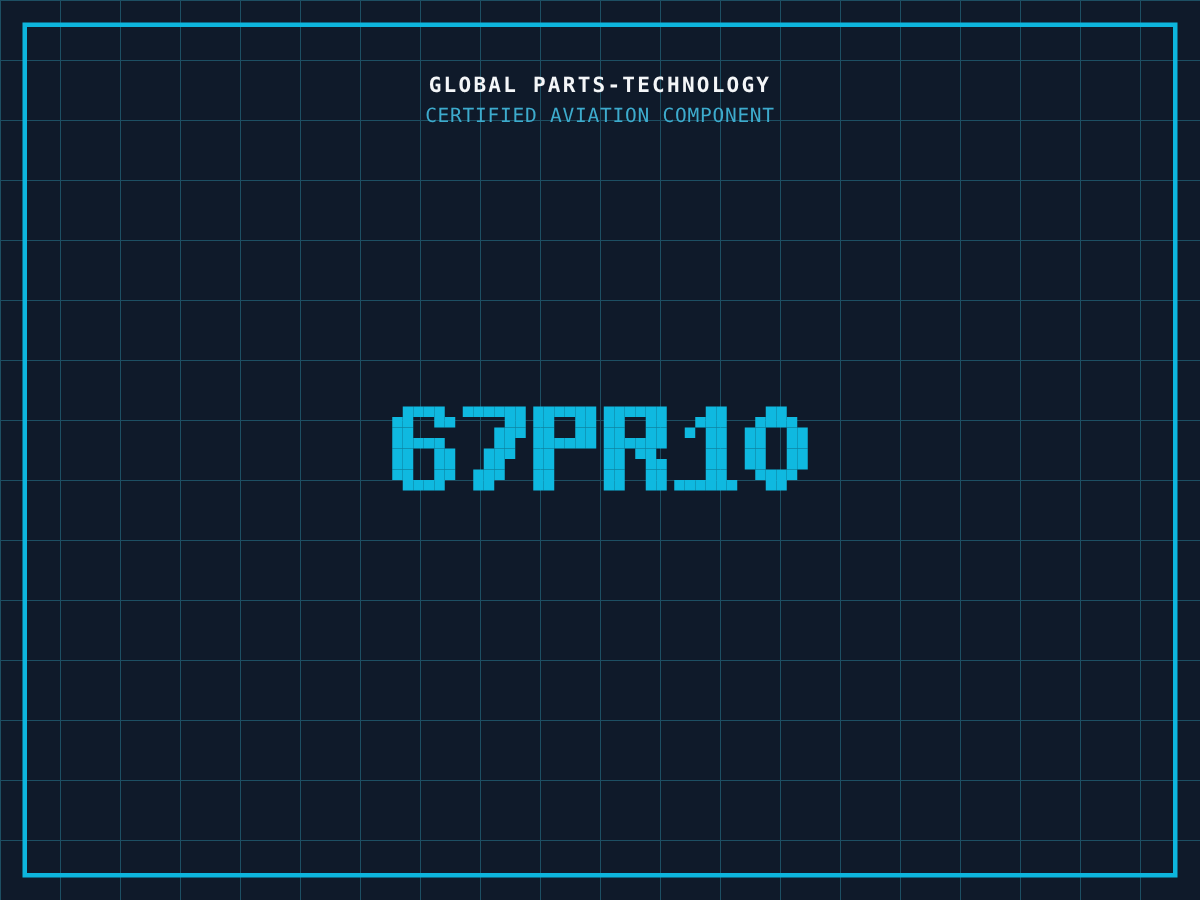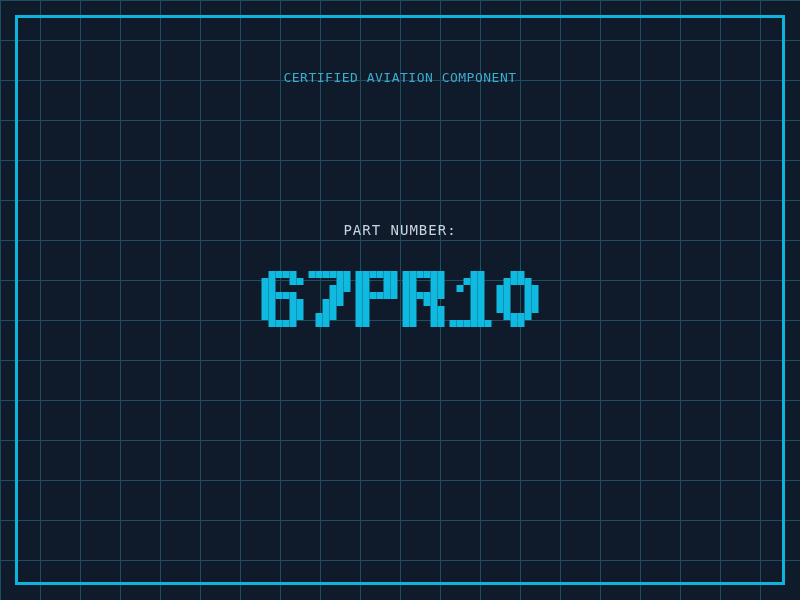--- a/index.html
+++ b/index.html
@@ -91,24 +91,24 @@
     color: var(--footer, #e9edf0);
   }
 </style>
 </head>
 <body>
 
 <div class="stage">
   <div class="grid-overlay"></div>
   <div class="frame"></div>
 
+  <div class="text-line company">GLOBAL PARTS-TECHNOLOGY</div>
 
   <div class="text-line tagline">CERTIFIED AVIATION COMPONENT</div>
 
-  <div class="text-line part-label">PART NUMBER:</div>
 
   <div class="part-number" style="width: 277px;">
       <div class="px" style="left: 7px; top: 0px;"></div>
       <div class="px" style="left: 14px; top: 0px;"></div>
       <div class="px" style="left: 21px; top: 0px;"></div>
       <div class="px" style="left: 28px; top: 0px;"></div>
       <div class="px" style="left: 0px; top: 7px;"></div>
       <div class="px" style="left: 7px; top: 7px;"></div>
       <div class="px" style="left: 28px; top: 7px;"></div>
       <div class="px" style="left: 35px; top: 7px;"></div>

